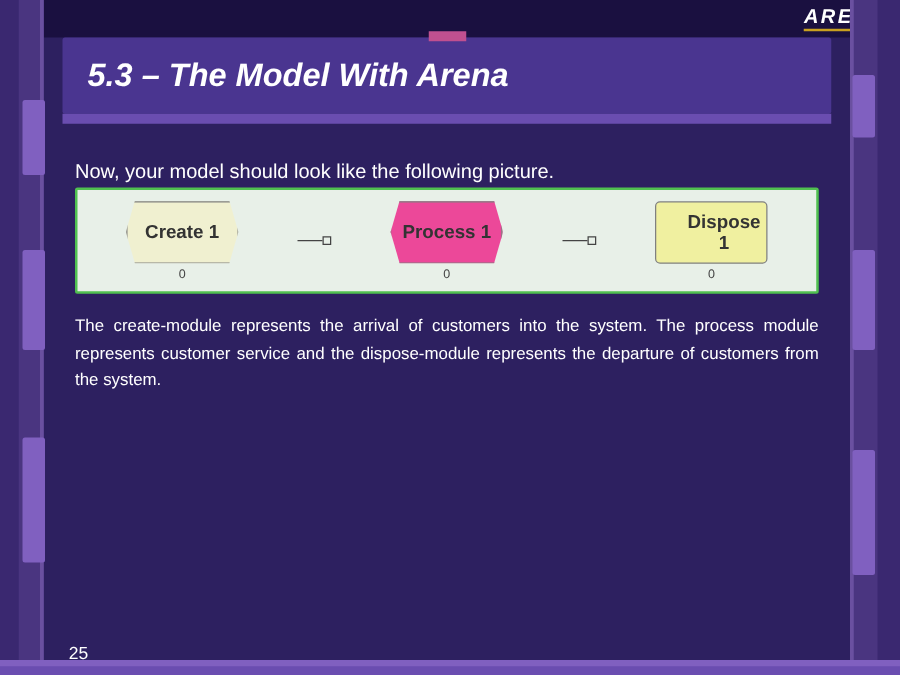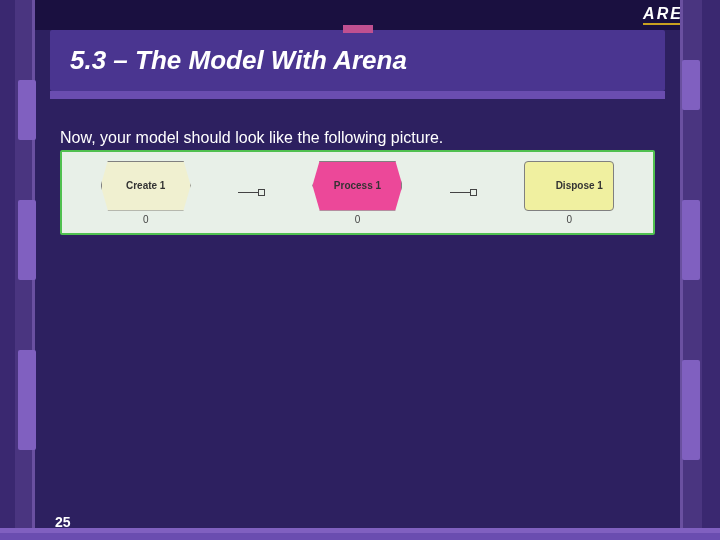--- a/index.html
+++ b/index.html
@@ -216,42 +216,42 @@
       width: 90px;
       height: 50px;
       display: flex;
       align-items: center;
       justify-content: center;
       border-radius: 4px;
       padding-left: 20px;
     }
 
     .module-label {
-      font-size: 10px;
+      font-size: 15px;
       color: #333;
       text-align: center;
       font-weight: bold;
     }
 
     
     .description-text {
       color: #ffffff;
       font-size: 13.5px;
       line-height: 1.6;
       text-align: justify;
     }
 
     
     .slide-number {
       position: absolute;
       bottom: 10px;
       left: 55px;
       color: #ffffff;
       font-size: 14px;
-      font-weight: bold;
+      font-weight: normal;
     }
 
     
     .bottom-bar {
       position: absolute;
       bottom: 0;
       left: 0;
       right: 0;
       height: 12px;
       background: #6a4db0;
@@ -366,20 +366,21 @@
 
         <div class="module-wrapper">
           <div class="module-dispose">
             <span class="module-label">Dispose 1</span>
           </div>
           <span class="count-below">0</span>
         </div>
 
       </div>
 
+      <p class="description-text">The create-module represents the arrival of customers into the system. The process module represents customer service and the dispose-module represents the departure of customers from the system.</p>
 
     </div>
   </div>
 
   <div class="slide-number">25</div>
 
   <div class="bottom-bar">
     <div class="bottom-bar-inner"></div>
   </div>
 

